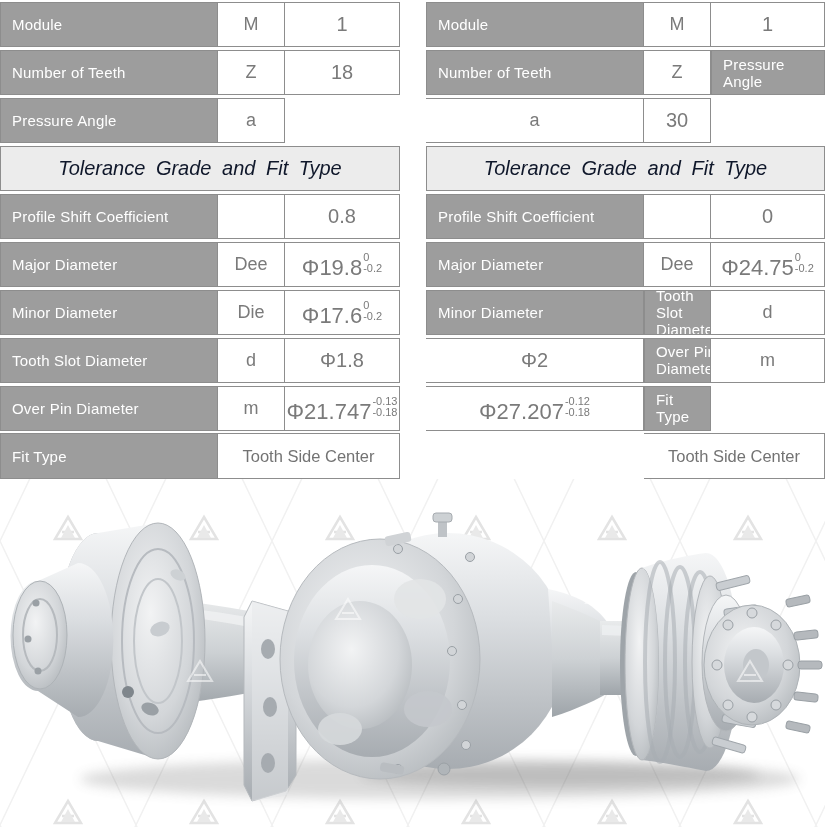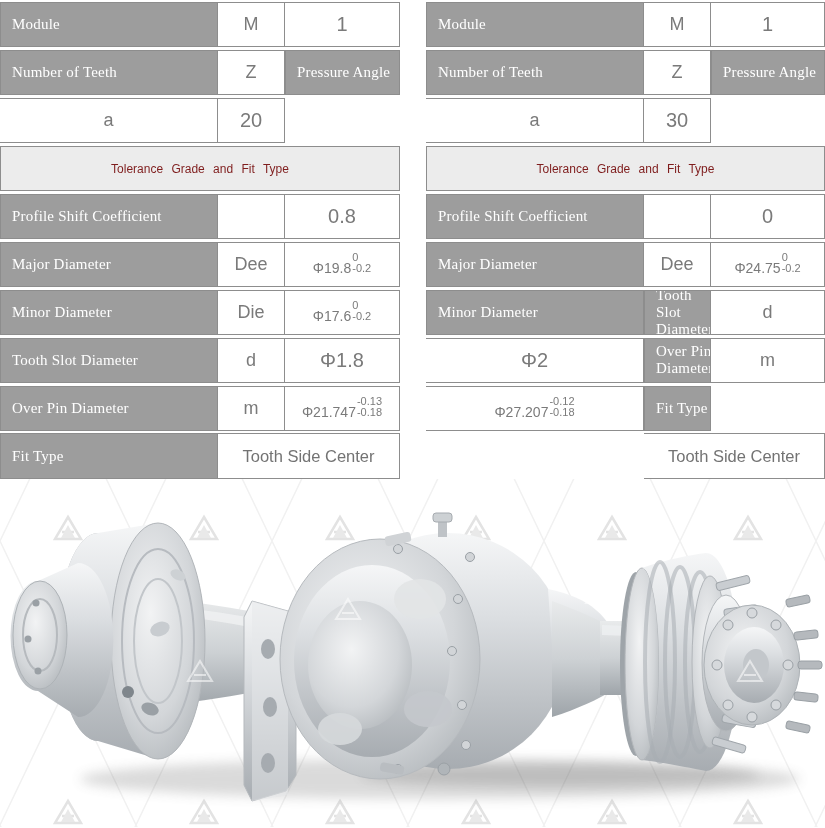--- a/index.html
+++ b/index.html
@@ -20,40 +20,40 @@
   }
   .spec-table.right{width:399px;}
   .cell{
     box-sizing:border-box;
     border:1px solid #8d8d8d;
     display:flex;align-items:center;
     overflow:hidden;
   }
   .cell.label{
     background:#9d9d9d;color:#ffffff;
-    padding-left:11px;font-size:15px;letter-spacing:.2px;font-family:Liberation Serif, serif;
+    padding-left:11px;font-size:15px;letter-spacing:.2px;
   }
   .cell.sym{
     background:#ffffff;justify-content:center;
     font-size:18px;color:#7a7a7a;border-left:none;
   }
   .cell.val{
     background:#ffffff;justify-content:center;
     font-size:20px;color:#7a7a7a;border-left:none;gap:1px;
   }
   .cell.val .v{white-space:nowrap;}
-  .cell.val.has-tol .v{font-size:14px;margin-top:8px;}
+  .cell.val.has-tol .v{font-size:22px;margin-top:8px;}
   .tol{
     display:inline-flex;flex-direction:column;align-items:flex-start;
     font-size:11px;line-height:11.5px;color:#7a7a7a;
     transform:translateY(-1px);
   }
   .cell.span-row{
     grid-column:1 / 4;background:#ececec;justify-content:center;
-    font-size:12px;color:#7f1d1d;word-spacing:5px;
+    font-size:20px;color:#0f172a;word-spacing:5px;font-style:italic;
   }
   .cell.merge{
     grid-column:2 / 4;background:#ffffff;justify-content:center;
     font-size:16.5px;color:#737373;border-left:none;
   }
   .photo-wrap{
     position:relative;width:825px;height:348px;margin-top:0;
     background:#ffffff;
   }
   .photo-wrap svg{display:block;}
@@ -63,25 +63,25 @@
 
 <div class="tables-wrap">
   <div class="spec-table">
       <div class="cell label">Module</div>
       <div class="cell sym">M</div>
       <div class="cell val">
         <span class="v">1</span>
       </div>
       <div class="cell label">Number of Teeth</div>
       <div class="cell sym">Z</div>
+      <div class="cell val">
+        <span class="v">18</span>
+      </div>
       <div class="cell label">Pressure Angle</div>
       <div class="cell sym">a</div>
-      <div class="cell val">
-        <span class="v">20</span>
-      </div>
       <div class="cell span-row">Tolerance Grade and Fit Type</div>
       <div class="cell label">Profile Shift Coefficient</div>
       <div class="cell sym"></div>
       <div class="cell val">
         <span class="v">0.8</span>
       </div>
       <div class="cell label">Major Diameter</div>
       <div class="cell sym">Dee</div>
       <div class="cell val has-tol">
         <span class="v">Φ19.8</span>

